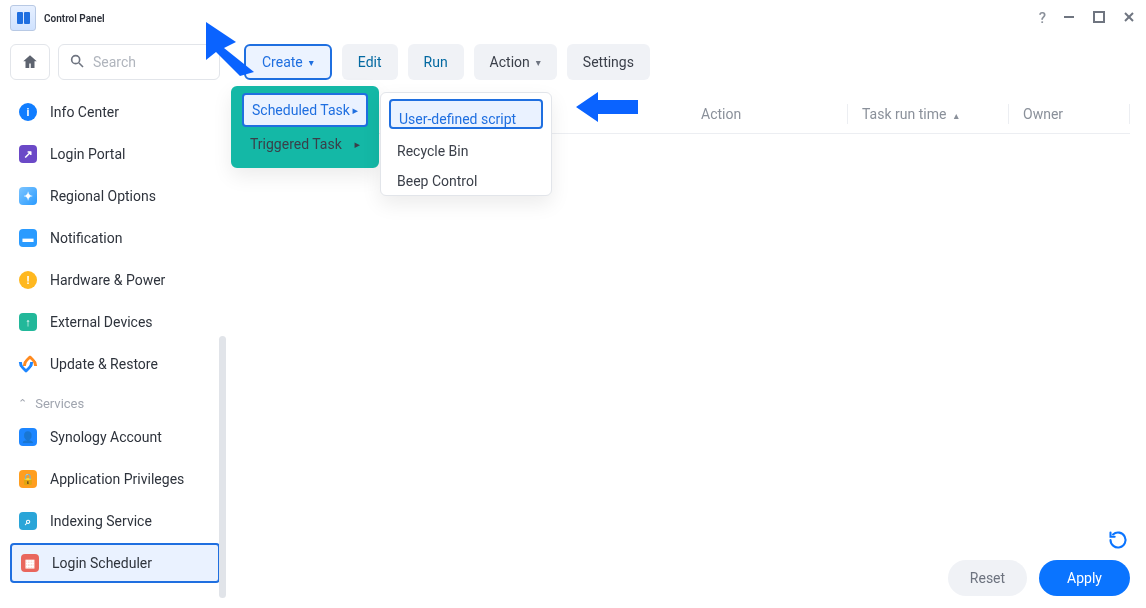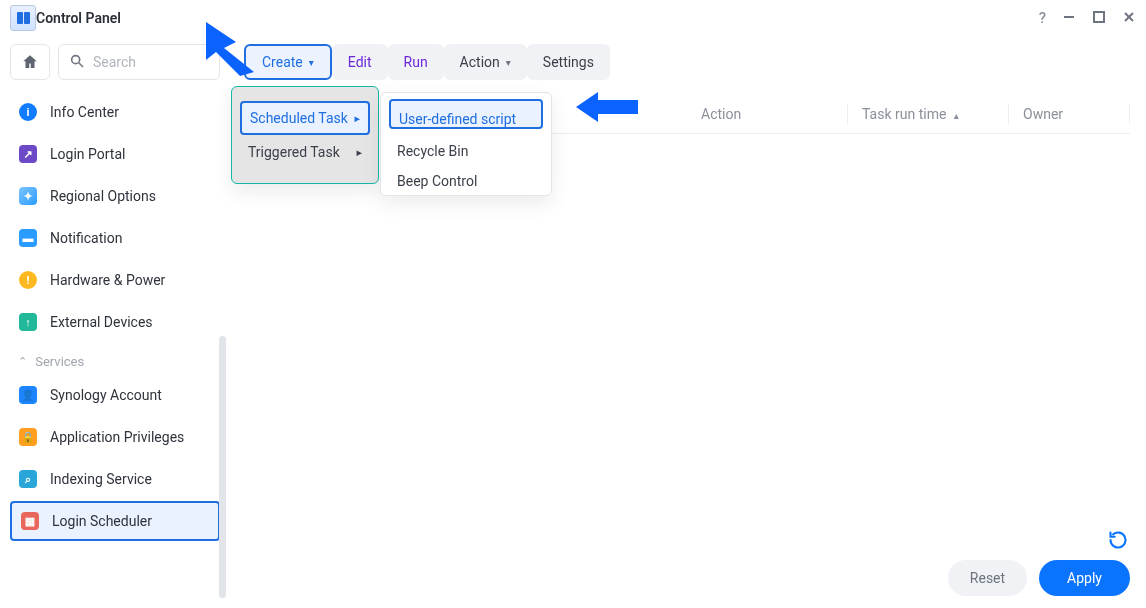--- a/index.html
+++ b/index.html
@@ -3,21 +3,21 @@
   <meta charset="utf-8">
   <style>
     * { box-sizing: border-box; margin: 0; padding: 0; font-family: -apple-system, BlinkMacSystemFont, "Segoe UI", Roboto, "Helvetica Neue", Arial, sans-serif; }
     body { width: 1146px; height: 608px; background: #fff; position: relative; overflow: hidden; }
 
     
     .titlebar { height: 36px; display: flex; align-items: center; padding: 0 10px; }
     .app-icon { width: 26px; height: 26px; background: linear-gradient(#e7f0ff,#cfe2ff); border: 1px solid #b8c9e4; border-radius: 3px; display:flex;align-items:center;justify-content:center;}
     .app-icon-inner{display:flex;gap:1px}
     .app-icon-inner span{width:6px;height:12px;background:#1f6fe0;border-radius:1px}
-    .title-text { font-weight: 600; font-size: 14px; color: #2b2f38; margin-left: 0; }
+    .title-text { font-weight: 600; font-size: 10px; color: #2b2f38; margin-left: 8px; }
     .title-spacer { flex: 1; }
     .title-btns { display:flex; align-items:center; gap: 16px; color:#6f7580; }
     .title-btn { cursor:pointer; font-size: 16px; line-height:1; }
     .title-help { font-size: 15px; font-weight:500; color:#8a909a; }
 
     
     .layout { display:flex; height: calc(608px - 36px); }
     .sidebar { width: 232px; padding: 8px 8px 8px 10px; position:relative; }
     .side-top { display:flex; gap:8px; align-items:center; margin-bottom:12px; }
     .home-btn { width: 40px; height: 36px; background:#fff; border:1px solid #e2e5ea; border-radius:6px; display:flex;align-items:center;justify-content:center; color:#5d636f; cursor:pointer;}
@@ -32,39 +32,39 @@
     .nav-selected { border:2px solid #1f6fe0; background:#eaf2ff; }
 
     .section-header { display:flex; align-items:center; gap:8px; color:#a0a5af; font-size:13px; padding:6px 8px; cursor:pointer; margin-top:6px;}
     .section-header .chev { font-size:11px; }
 
     .sidebar-scroll { position:absolute; right:2px; top:60px; bottom:10px; width:7px; }
     .sidebar-thumb { position:absolute; top:240px; bottom:0; left:0; right:0; background:#e1e4e9; border-radius:4px; }
 
     
     .main { flex:1; position:relative; padding: 8px 16px 12px 16px; display:flex; flex-direction:column; }
-    .toolbar { display:flex; gap:0; align-items:center; }
+    .toolbar { display:flex; gap:10px; align-items:center; }
     .btn { height:36px; background:#f0f2f6; border-radius:6px; display:flex; align-items:center; padding:0 16px; font-size:14px; color:#3a3f49; cursor:pointer; border:none; }
-    .btn.disabled { color:#6d28d9; cursor:default; }
+    .btn.disabled { color:#0369a1; cursor:default; }
     .caret { margin-left:6px; font-size:10px; color:#6e7480; }
     .create-open { border:2px solid #1f6fe0; background:#ecf3ff; color:#1f6fe0;}
     .create-open .caret{ transform: rotate(0deg); color:#1f6fe0;}
 
     
     .table-header { height: 40px; display:flex; align-items:center; border-bottom:1px solid #eceef2; margin-top: 14px; }
     .th { font-size:14px; color:#8a909a; padding:0 14px; }
     .th-action { flex:0 0 160px; margin-left: 442px;}
     .th-next { flex:0 0 160px; }
     .th-owner { flex:0 0 120px; }
     .sort-caret { font-size:10px; margin-left:4px; color:#8a909a; }
     .th-gap { width:1px; height:20px; background:#eceef2; }
     .th-sep-first { width:1px; height:20px; background:#eceef2; margin-left:auto; }
 
     
-    .dd1 { position:absolute; left:3px; top:50px; background:#e5e5e5; border:1px solid #14b8a6; border-radius:6px; box-shadow:0 8px 20px rgba(0,0,0,.08); padding:14px 8px; width:148px; }
+    .dd1 { position:absolute; left:3px; top:50px; background:#14b8a6; border:3px solid #14b8a6; border-radius:6px; box-shadow:0 8px 20px rgba(0,0,0,.08); padding:4px 8px; width:148px; }
     .dd1-item { display:flex; align-items:center; justify-content:space-between; height:34px; padding:0 8px; font-size:14px; color:#3a3f49; border-radius:4px; cursor:pointer; }
     .dd1-item.highlight { border:2px solid #1f6fe0; background:#eaf2ff; color:#1f6fe0; }
     .dd1-item .arr { font-size:11px; color:#3a3f49; }
     .dd1-item.highlight .arr { color:#1f6fe0; }
 
     .dd2 { position:absolute; left:152px; top:56px; background:#fff; border:1px solid #e2e5ea; border-radius:6px; box-shadow:0 8px 20px rgba(0,0,0,.08); padding:6px 8px; width:172px; }
     .dd2-item { display:flex; align-items:flex-end; height:30px; padding:0 8px; font-size:14px; color:#3a3f49; border-radius:4px; cursor:pointer; }
     .dd2-item.highlight { border:2px solid #1f6fe0; background:#eaf2ff; color:#1f6fe0; }
 
     
@@ -180,20 +180,26 @@
           <span class="ic ic-hw">!</span>
         </span>
       <span>Hardware &amp; Power</span>
     </div>
     <div class="nav-item">
       <span class="icn">
           <span class="ic ic-ext">↑</span>
         </span>
       <span>External Devices</span>
     </div>
+    <div class="nav-item">
+      <span class="icn">
+          <span class="upd-sym"></span>
+        </span>
+      <span>Update &amp; Restore</span>
+    </div>
 
     <div class="section-header">
       <span class="chev">⌃</span>
       <span>Services</span>
     </div>
 
     <div class="nav-item">
       <span class="icn">
           <span class="ic ic-acct">👤</span>
         </span>

